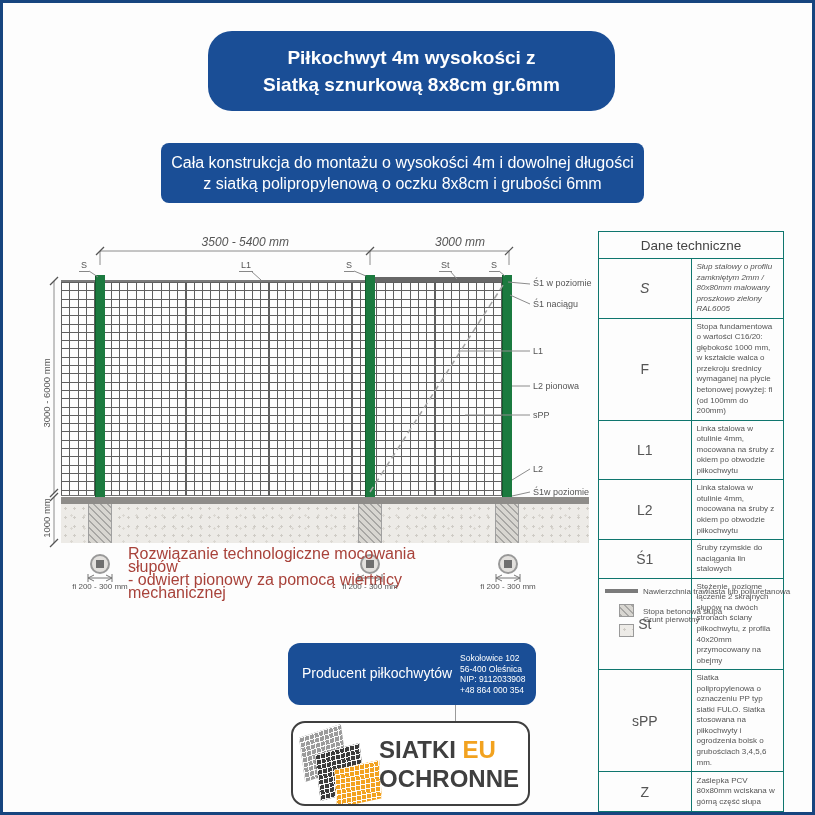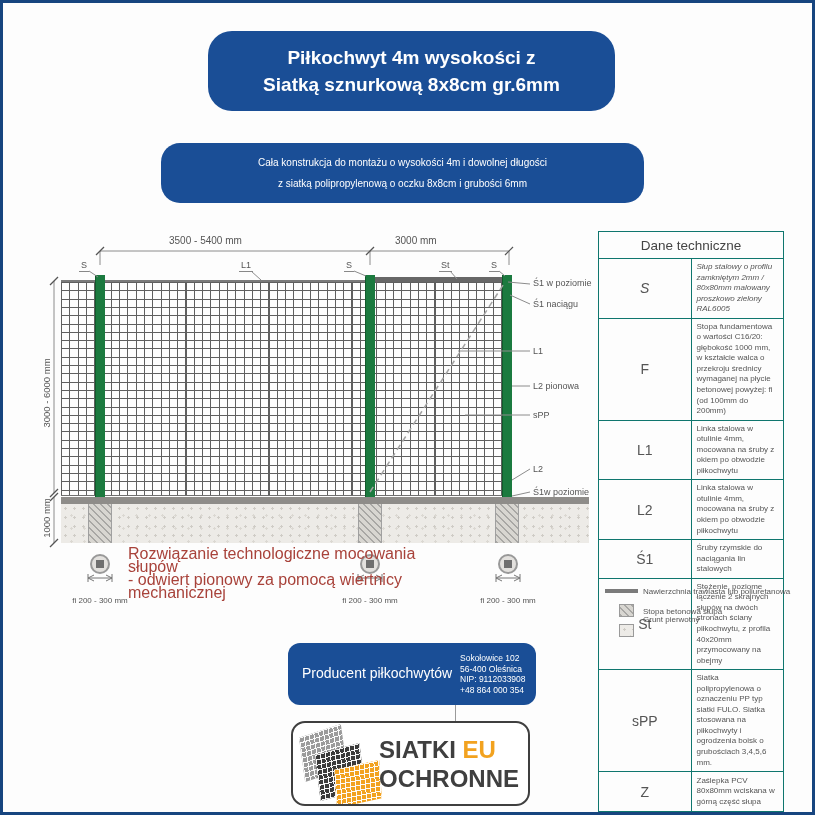--- a/index.html
+++ b/index.html
@@ -6,50 +6,50 @@
   .page{
     position:relative;width:809px;height:809px;
     border:3px solid #17457f;background:#fdfdfd;overflow:hidden;
     font-family:"Liberation Sans","DejaVu Sans",sans-serif;color:#555;
   }
   .abs{position:absolute;}
   
   .banner{background:#1a4e96;color:#fff;text-align:center;}
   .title-box{left:205px;top:28px;width:407px;height:80px;border-radius:24px;
     font-size:19px;font-weight:bold;line-height:27px;padding-top:13px;box-sizing:border-box;}
-  .subtitle-box{left:158px;top:140px;width:483px;height:60px;border-radius:19px;
-    font-size:10px;line-height:21px;padding-top:9px;box-sizing:border-box;}
+  .subtitle-box{left:158px;top:140px;width:483px;height:60px;border-radius:8px;
+    font-size:16px;line-height:21px;padding-top:9px;box-sizing:border-box;}
   
   .mesh{left:58px;top:277px;width:446px;height:213px;
     background-image:
       repeating-linear-gradient(to right,#5f5f5f 0 1px,transparent 1px 8.3px),
       repeating-linear-gradient(to bottom,#5f5f5f 0 1px,transparent 1px 8.3px);
     border-top:2px solid #7a7a7a;border-bottom:1px solid #6f6f6f;}
   .post{width:10px;top:272px;height:268px;background:#1b7a3f;border-left:1px solid #115a2c;box-sizing:border-box;}
   .post-left{left:92px;} .post-mid{left:362px;} .post-right{left:499px;}
   .st-bar{left:372px;top:274px;width:128px;height:5px;background:#676767;}
   .surface{left:58px;top:494px;width:528px;height:7px;background:#8e8c89;}
   .ground-tex{background-color:#edebe7;
     background-image:radial-gradient(#cfccc6 1px,transparent 1.4px),radial-gradient(#dbd8d2 1px,transparent 1.4px);
     background-size:9px 9px,13px 13px;background-position:0 0,4px 5px;}
   .ground{left:58px;top:501px;width:528px;height:39px;}
   .footing-tex{background-color:#d8d6d1;
     background-image:repeating-linear-gradient(45deg,rgba(110,110,110,.45) 0 1.5px,transparent 1.5px 5px);}
   .footing{top:501px;width:24px;height:39px;border-left:1px solid #a0a0a0;border-right:1px solid #a0a0a0;box-sizing:border-box;}
   .f1{left:85px;} .f2{left:355px;} .f3{left:492px;}
   .overlay{left:0;top:0;width:809px;height:809px;pointer-events:none;}
   
-  .dim-label{font-size:10px;color:#555;text-align:left;}
+  .dim-label{font-size:12px;color:#555;text-align:right;font-style:italic;}
   .top-lbl{font-size:9px;color:#555;border-bottom:1px solid #888;padding:0 2px 1px 2px;}
   .side-lbl{left:530px;font-size:9px;color:#555;white-space:nowrap;}
   .vlabel{font-size:9.5px;color:#555;text-align:center;height:12px;line-height:12px;}
   .v1{width:130px;left:-21px;top:384px;transform:rotate(-90deg);}
   .v2{width:60px;left:14px;top:509px;transform:rotate(-90deg);}
   .note{left:125px;top:544px;width:300px;font-size:16px;line-height:13px;color:#a8423a;}
-  .fi-lbl{font-size:8px;color:#555;width:80px;text-align:center;top:579px;margin-top:14px;}
+  .fi-lbl{font-size:8px;color:#555;width:80px;text-align:center;top:579px;}
   .fi1{left:57px;} .fi2{left:327px;} .fi3{left:465px;}
   
   .spec-table{left:595px;top:228px;width:186px;border-collapse:collapse;position:absolute;table-layout:fixed;}
   .spec-table th,.spec-table td{border:1px solid #0f766e;}
   .spec-table th{font-size:13.5px;font-weight:normal;color:#444;height:24px;}
   .sym{width:26px;text-align:center;font-size:14px;color:#555;}
   .desc{font-size:8px;line-height:1.32;color:#555;padding:3px 5px;}
   .r0 td{height:28px;font-style:italic;} .r1 td{height:42px;} .r2 td{height:36px;} .r3 td{height:32px;}
   .r4 td{height:28px;} .r5 td{height:42px;} .r6 td{height:57px;} .r7 td{height:33px;}
   

